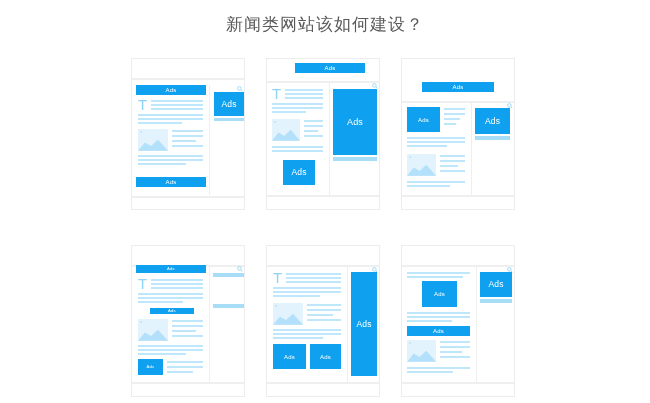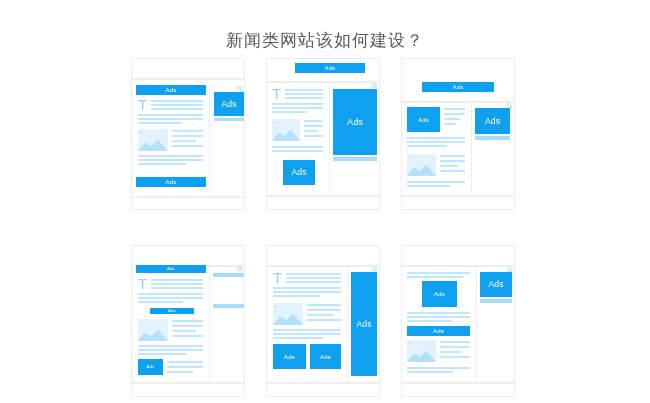--- a/index.html
+++ b/index.html
@@ -16,21 +16,21 @@
   }
 
   
   .page-title {
     text-align: center;
     color: #5a5a5a;
     font-size: 17px;
     letter-spacing: 1px;
     padding-top: 14px;
     font-weight: normal;
-    margin: 16px;
+    margin: 0;
     line-height: 22px;
   }
 
   
   .grid {
     position: absolute;
     left: 131px;
     top: 58px;
     width: 390px;
     display: grid;

